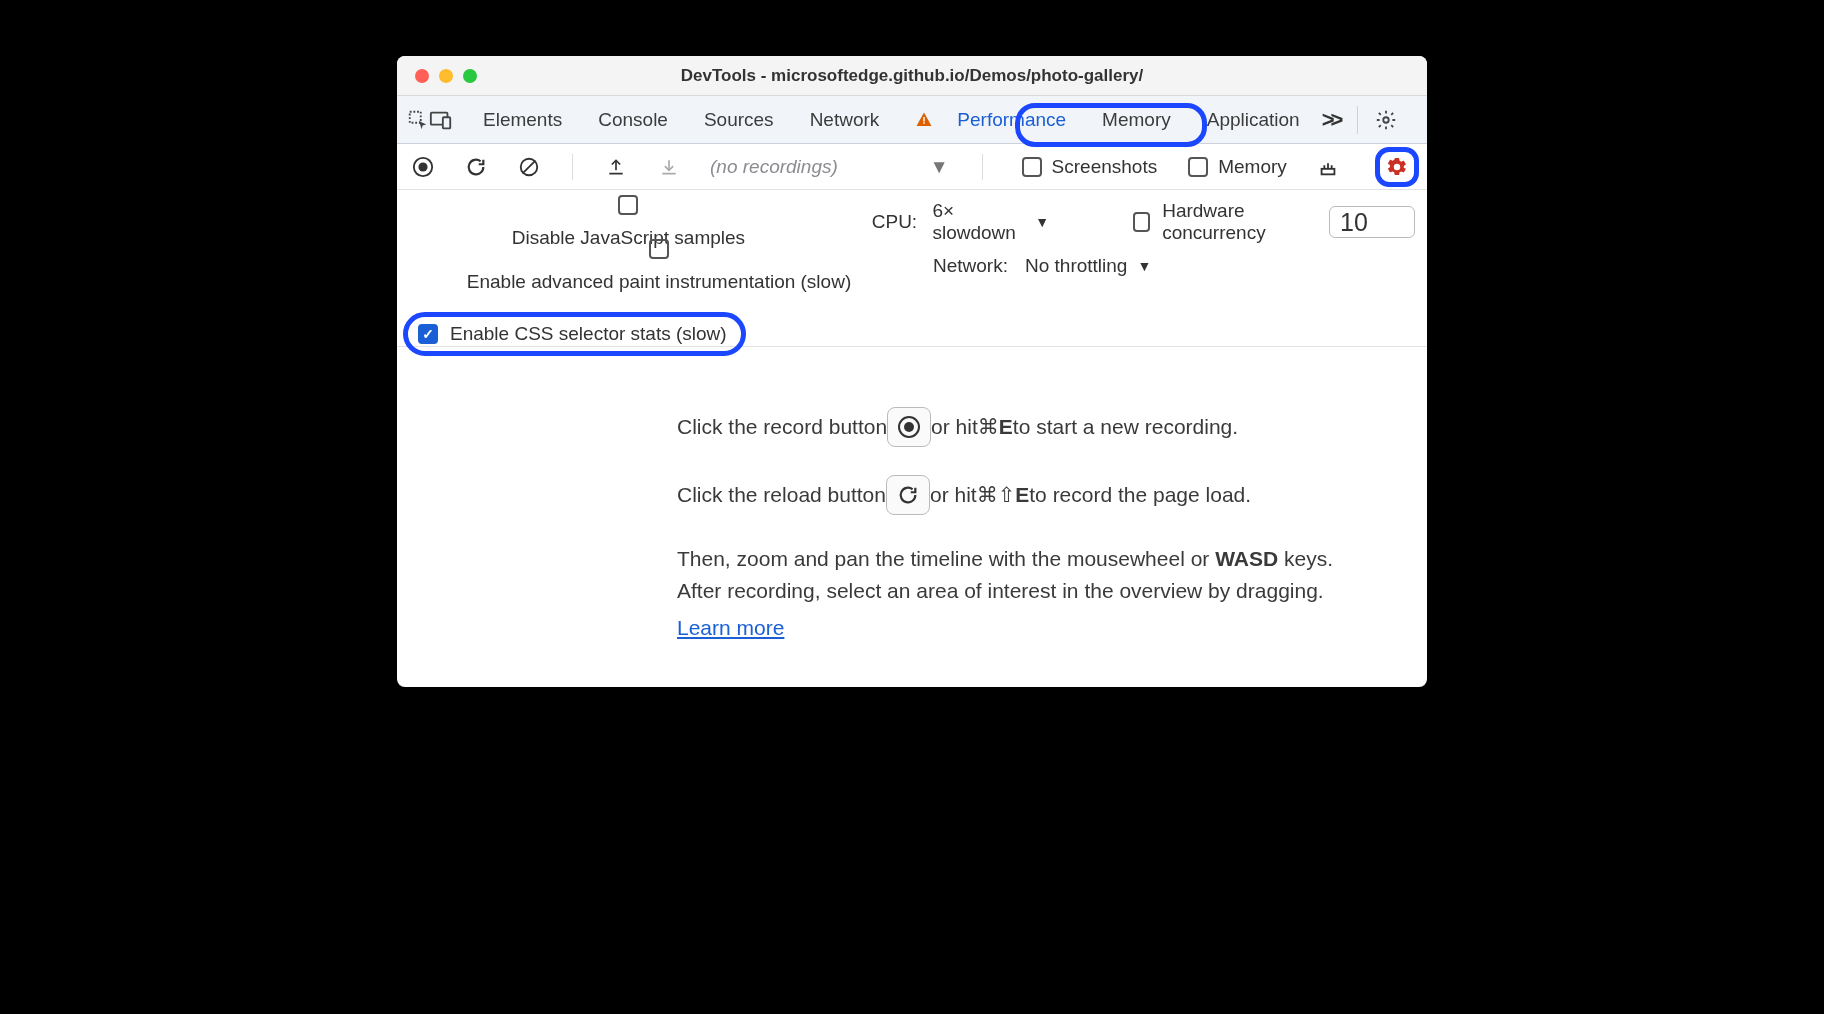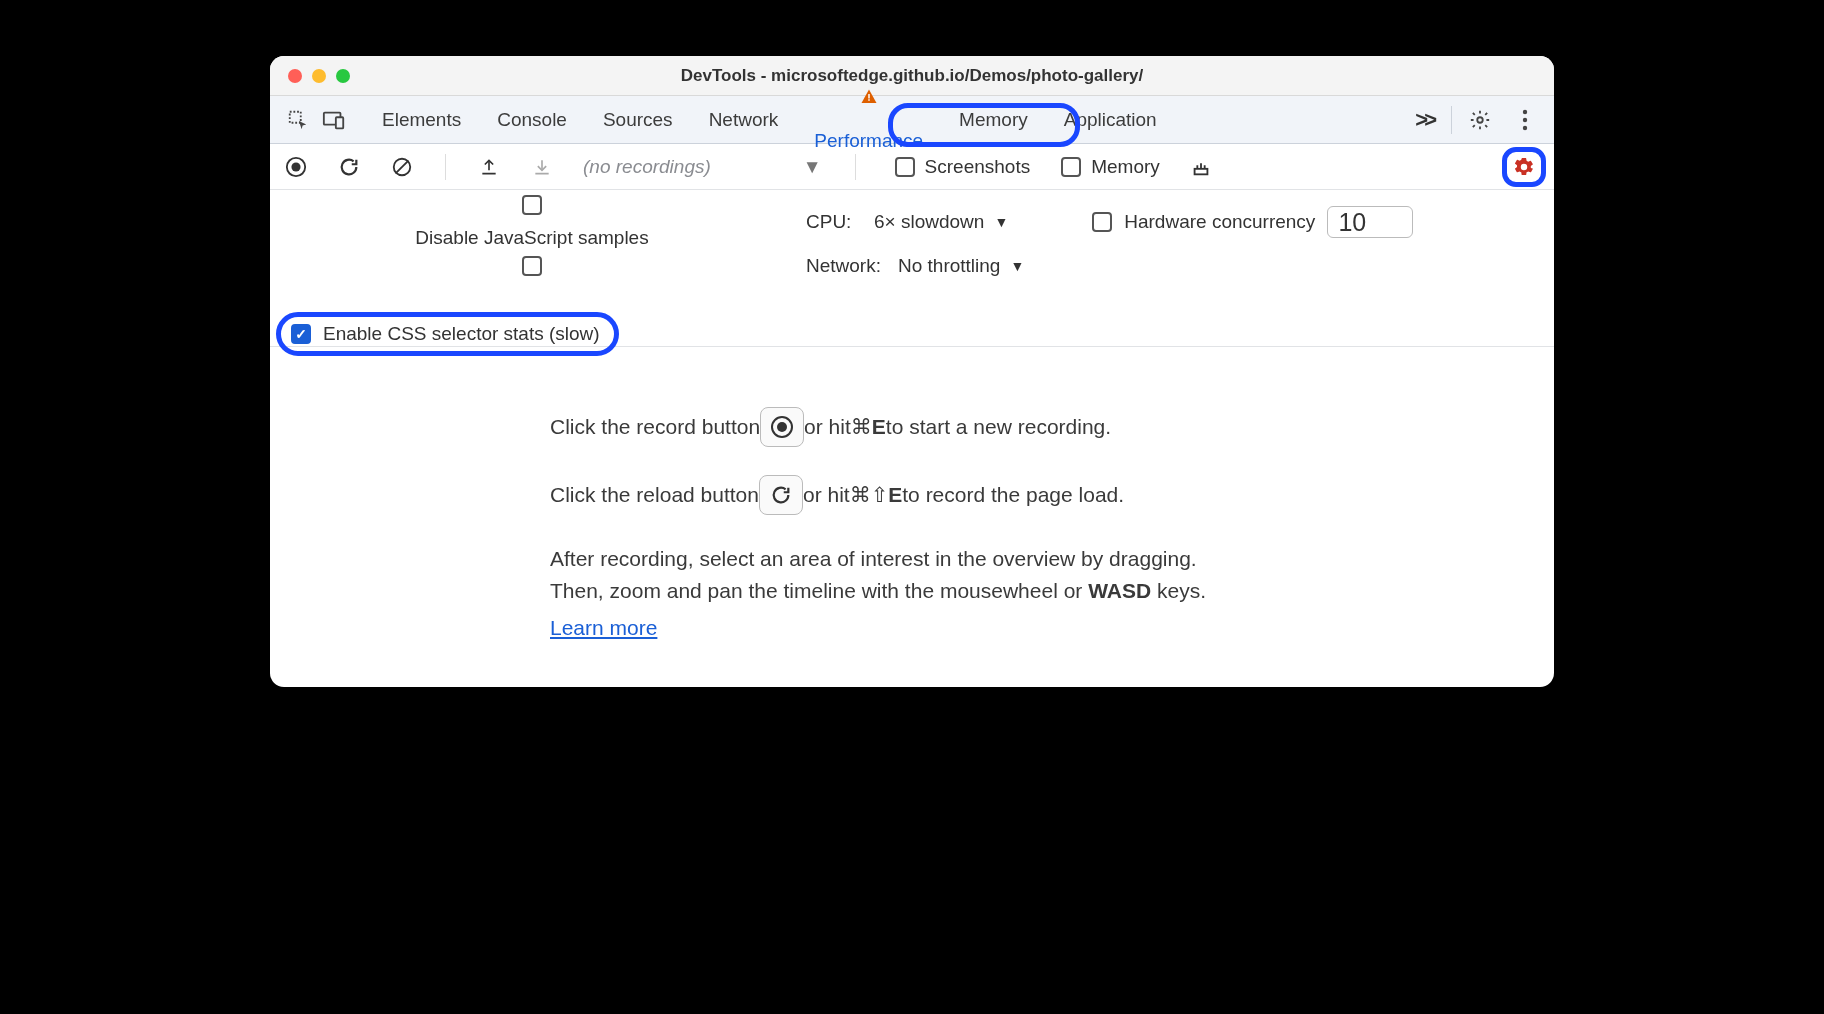--- a/index.html
+++ b/index.html
@@ -7,23 +7,23 @@
     background: #000;
     width: 1824px;
     height: 1014px;
     font-family: -apple-system, BlinkMacSystemFont, "Segoe UI", Helvetica, sans-serif;
     display: flex;
     align-items: flex-start;
     justify-content: center;
     padding-top: 56px;
   }
   .window {
-    width: 1284px;
+    width: 1030px;
     background: #fff;
-    border-radius: 14px;
+    border-radius: 8px;
     overflow: hidden;
     box-shadow: 0 20px 60px rgba(0,0,0,0.6);
     position: relative;
   }
   .titlebar {
     height: 40px;
     background: #f4f4f4;
     border-bottom: 1px solid #d9d9d9;
     display: flex;
     align-items: center;
@@ -77,21 +77,20 @@
     color: #3c3c3c;
     cursor: pointer;
     border-radius: 6px;
   }
   .tab.active {
     color: #1a5fd6;
     position: relative;
     display: flex;
     align-items: center;
     gap: 24px;
-    flex-direction: column;
   }
   .tab.active .warn-tri {
     color: #de5f00;
   }
   .tabs-right {
     margin-left: auto;
     display: flex;
     align-items: center;
     gap: 10px;
   }
@@ -412,20 +411,21 @@
       </div>
       <div class="set-item" style="margin-left:60px">
         <span class="checkbox"></span>
         <span>Hardware concurrency</span>
         <input class="hw-input" value="10" style="">
       </div>
     </div>
     <div class="settings-row">
       <div class="set-item set-label-col1">
         <span class="checkbox"></span>
+        <span>Enable advanced paint instrumentation (slow)</span>
       </div>
       <div class="set-item">
         <span class="net-label">Network:</span>
         <div class="dd">
           <span>No throttling</span>
           <span class="dd-caret">▼</span>
         </div>
       </div>
     </div>
     <div class="settings-row">
@@ -459,24 +459,24 @@
               <path d="M20 4v5h-5"></path>
             </svg>
         </span>
         <span>or hit</span>
         <span class="kbd-sym">⌘</span>
         <span class="kbd-sym">⇧</span>
         <span class="kbd-e">E</span>
         <span>to record the page load.</span>
       </div>
       <div class="help-paragraph">
-        <div>After recording, select an area of interest in the overview by dragging.</div>
         <div>
           <span>Then, zoom and pan the timeline with the mousewheel or </span><span class="kbd-e">WASD</span><span> keys.</span>
         </div>
+        <div>After recording, select an area of interest in the overview by dragging.</div>
         <a class="learn-more">Learn more</a>
       </div>
     </div>
   </div>
 
   <div style="position:absolute; top:47px; left:618px; width:192px; height:44px; border:5px solid #1a47ff; border-radius:20px; pointer-events:none;"></div>
 
 </div>
 
 </body></html>

